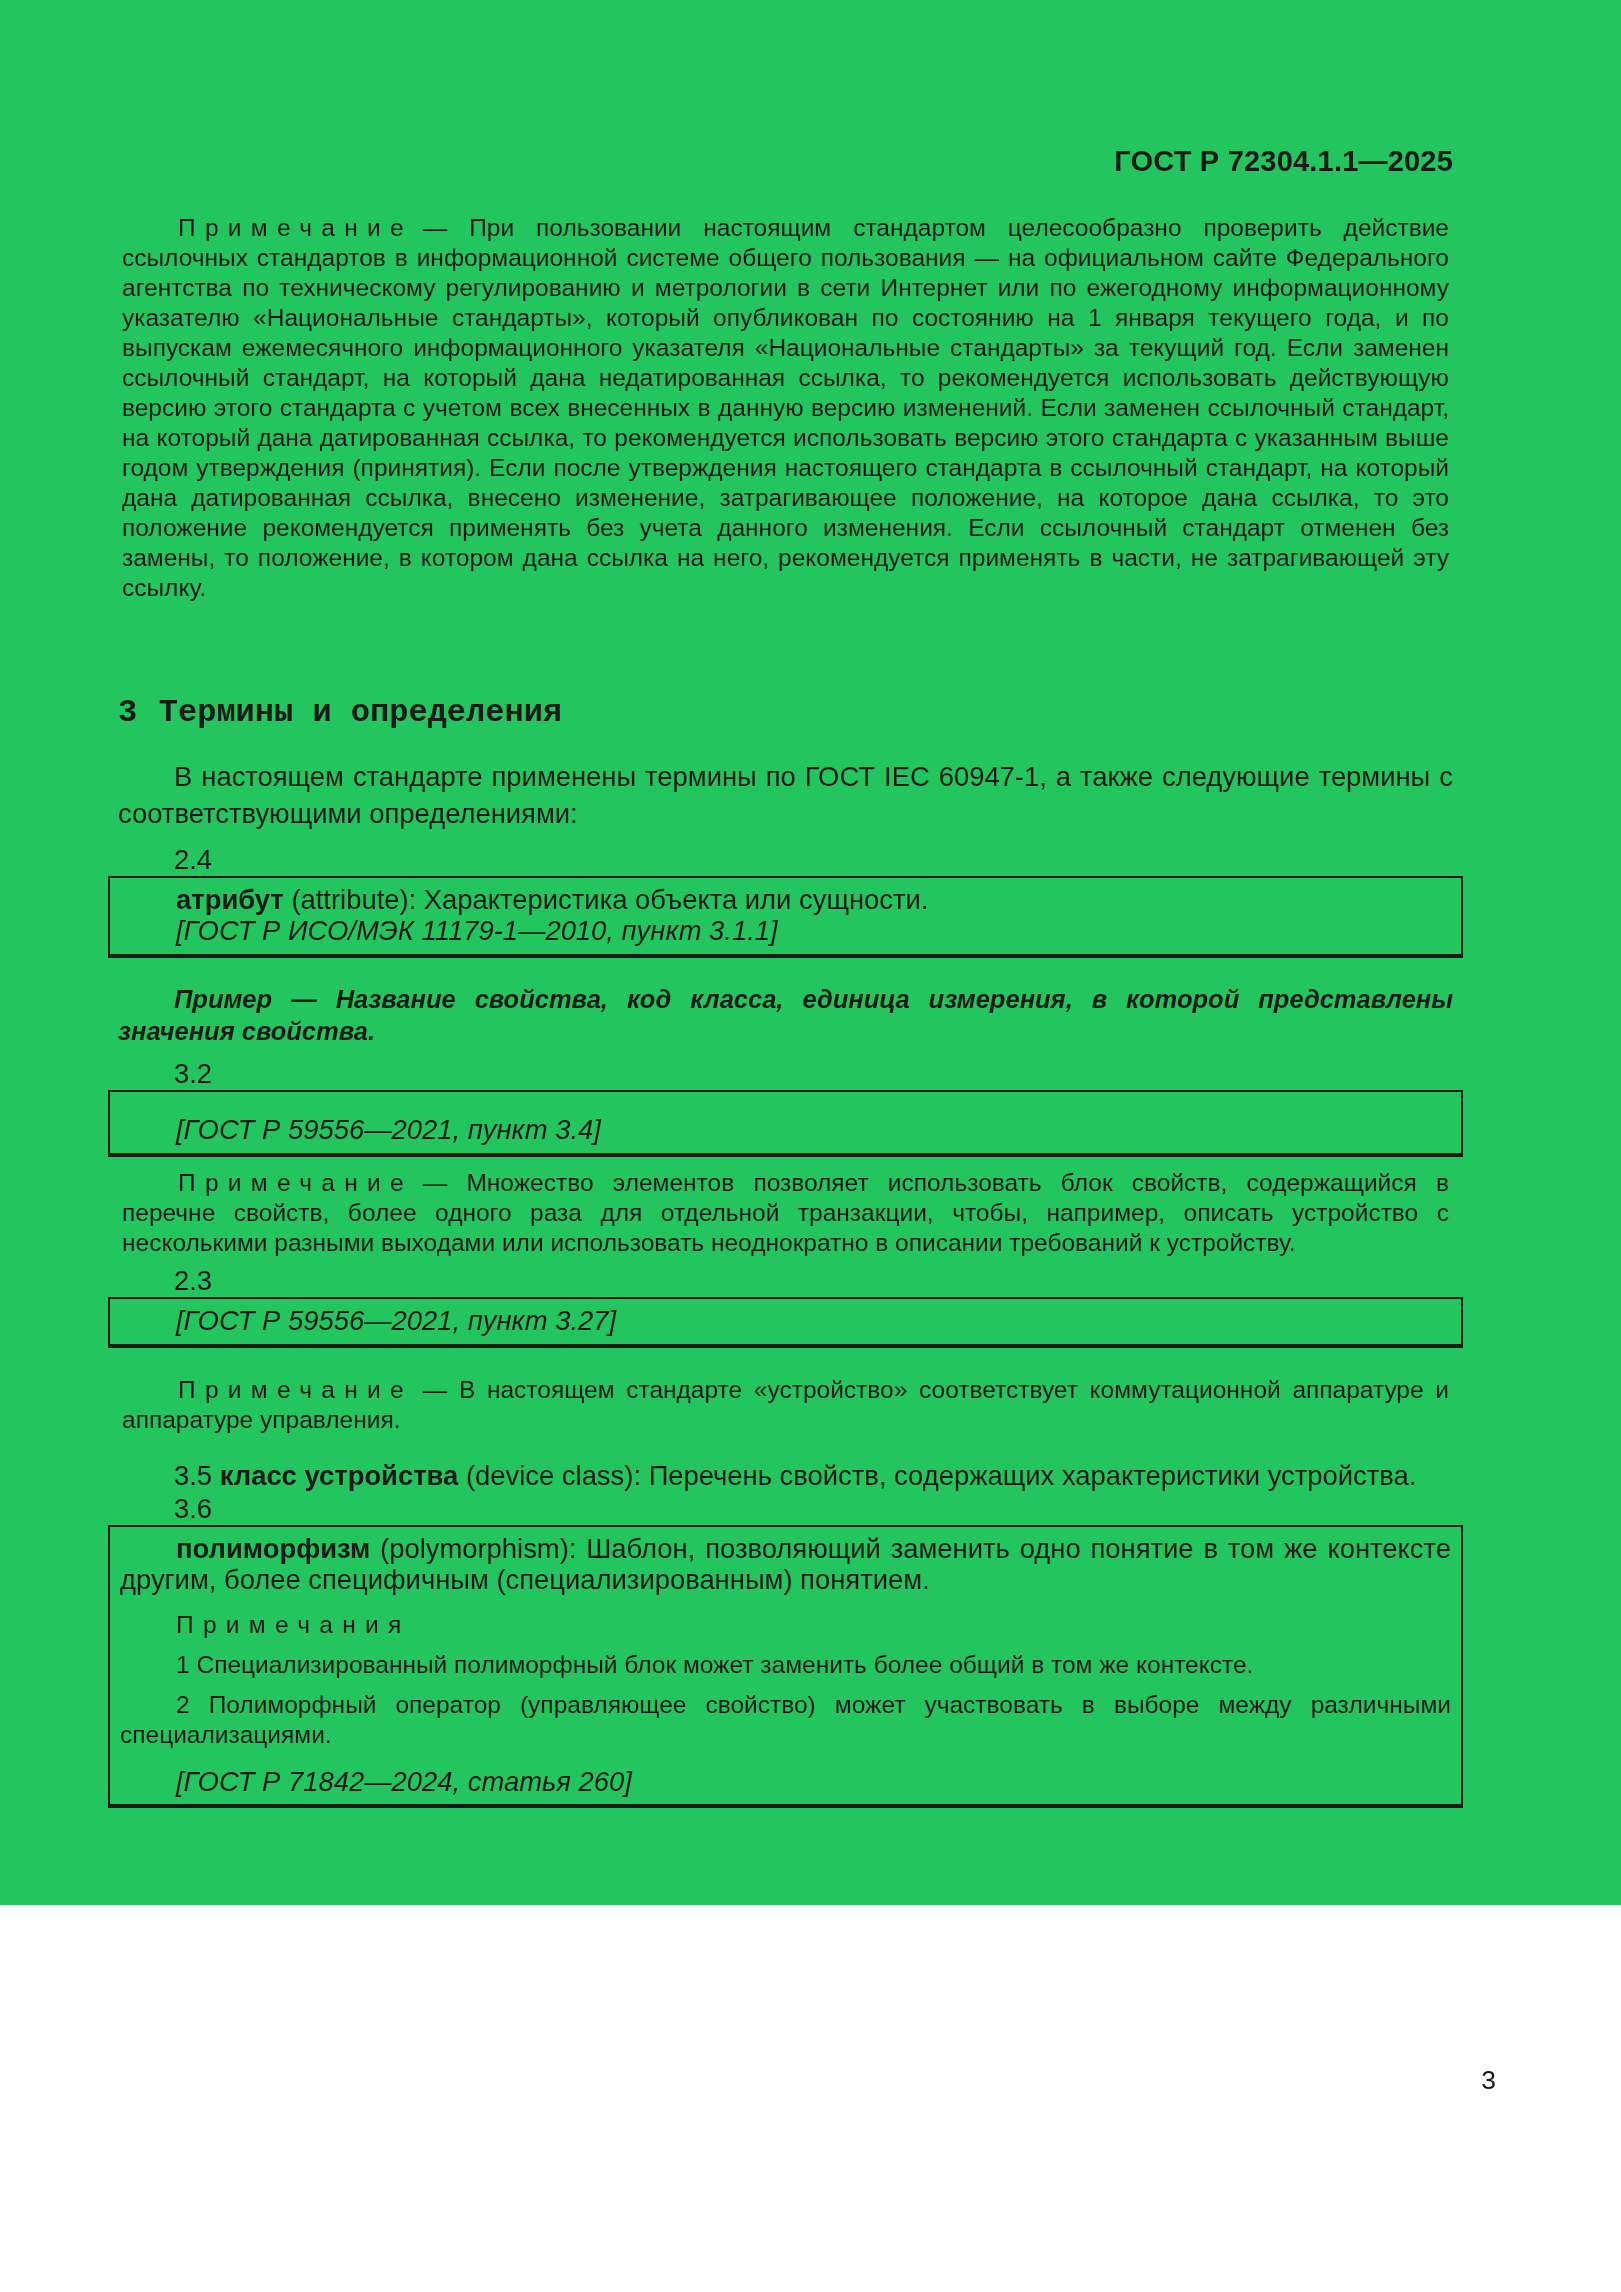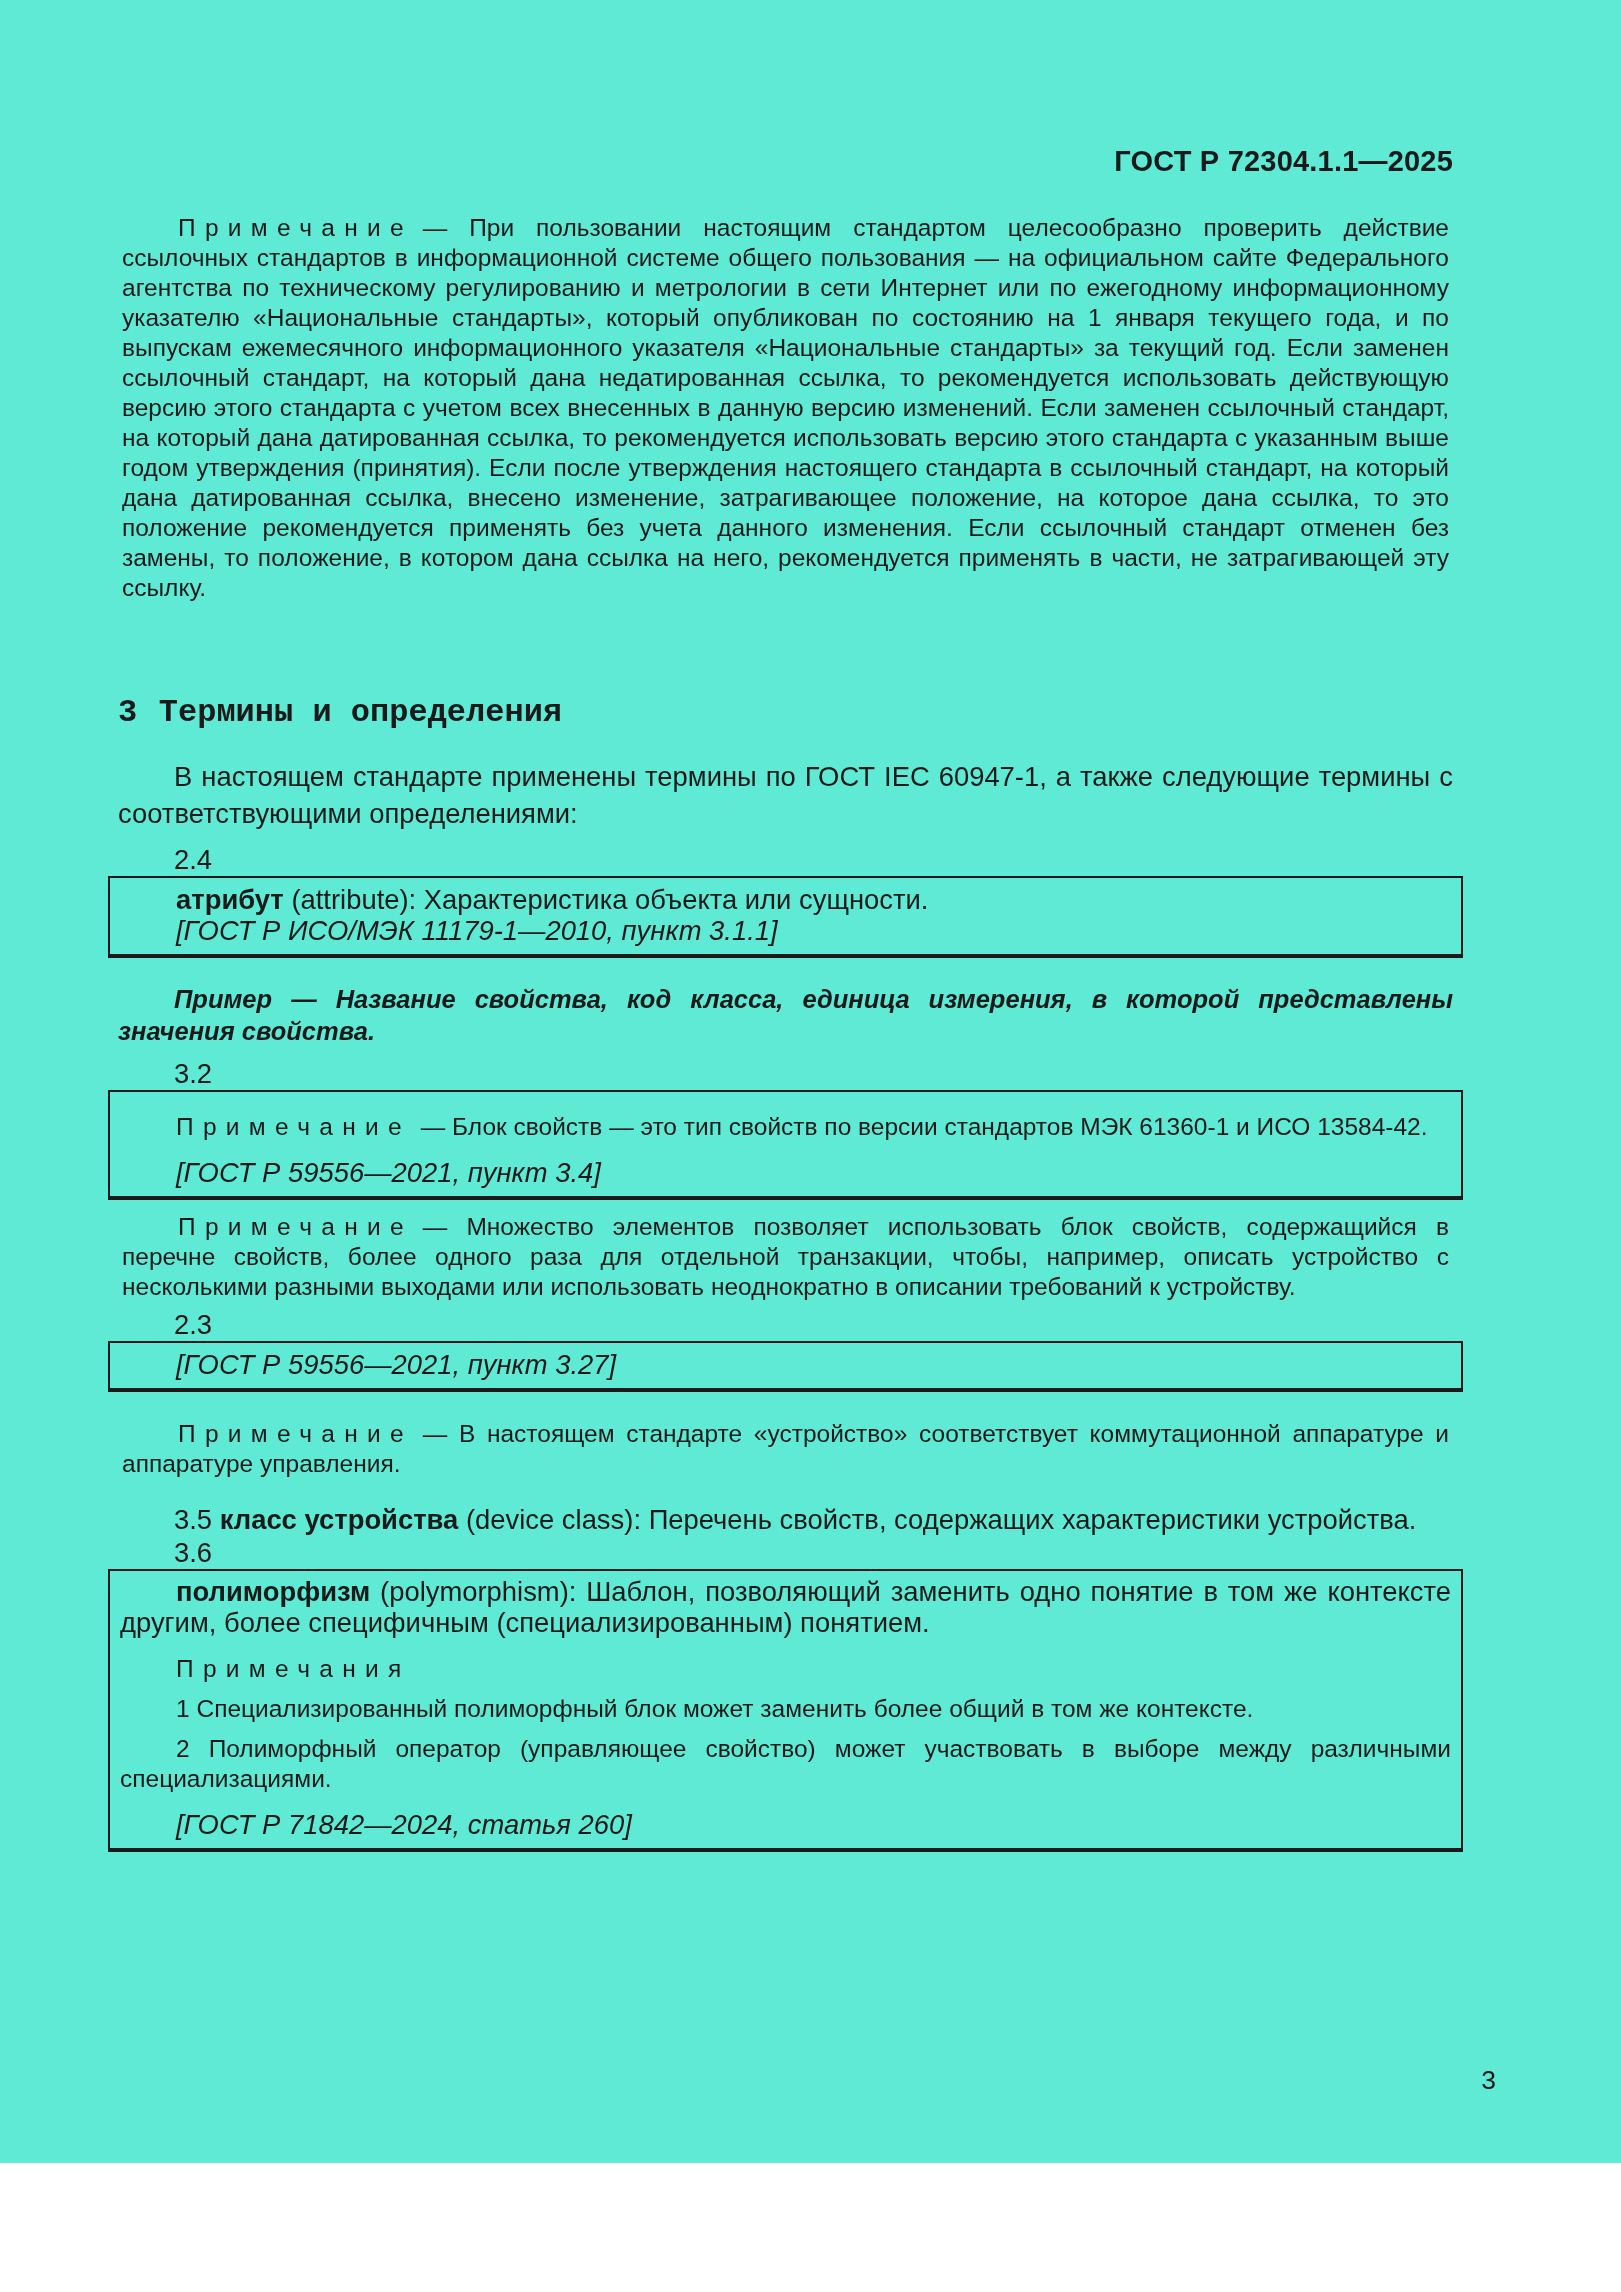--- a/index.html
+++ b/index.html
@@ -11,22 +11,22 @@
     width: 1621px;
     height: 2293px;
     font-family: "Liberation Sans", sans-serif;
     color: #1a1a1a;
     position: relative;
     overflow: hidden;
   }
   .page {
     position: relative;
     width: 1621px;
-    height: 2163px;
-    background: #5eead4;
+    height: 1905px;
+    background: #22c55e;
   }
   .content {
     position: absolute;
     left: 118px;
     top: 0;
     width: 1335px;
   }
 
   
   .header-row {
@@ -178,21 +178,20 @@
         <span>Характеристика объекта или сущности.</span>
       </p>
       <p class="box-source">[ГОСТ Р ИСО/МЭК 11179-1—2010, пункт 3.1.1]</p>
     </div>
 
     <p class="example"><span>Пример</span> <span>— Название свойства, код класса, единица измерения, в которой представлены значения свойства.</span></p>
 
     <p class="clause-num mt12">3.2</p>
 
     <div class="term-box">
-      <p class="box-note"><span class="spaced-label">Примечание</span><span>— Блок свойств — это тип свойств по версии стандартов МЭК 61360-1 и ИСО 13584-42.</span></p>
       <p class="box-source gap">[ГОСТ Р 59556—2021, пункт 3.4]</p>
     </div>
 
 
     <p class="note mt12"><span class="spaced-label">Примечание</span><span>— Множество элементов позволяет использовать блок свойств, содержащийся в перечне свойств, более одного раза для отдельной транзакции, чтобы, например, описать устройство с несколькими разными выходами или использовать неоднократно в описании требований к устройству.</span></p>
 
     <p class="clause-num mt8">2.3</p>
 
     <div class="term-box">
       <p class="box-source">[ГОСТ Р 59556—2021, пункт 3.27]</p>

